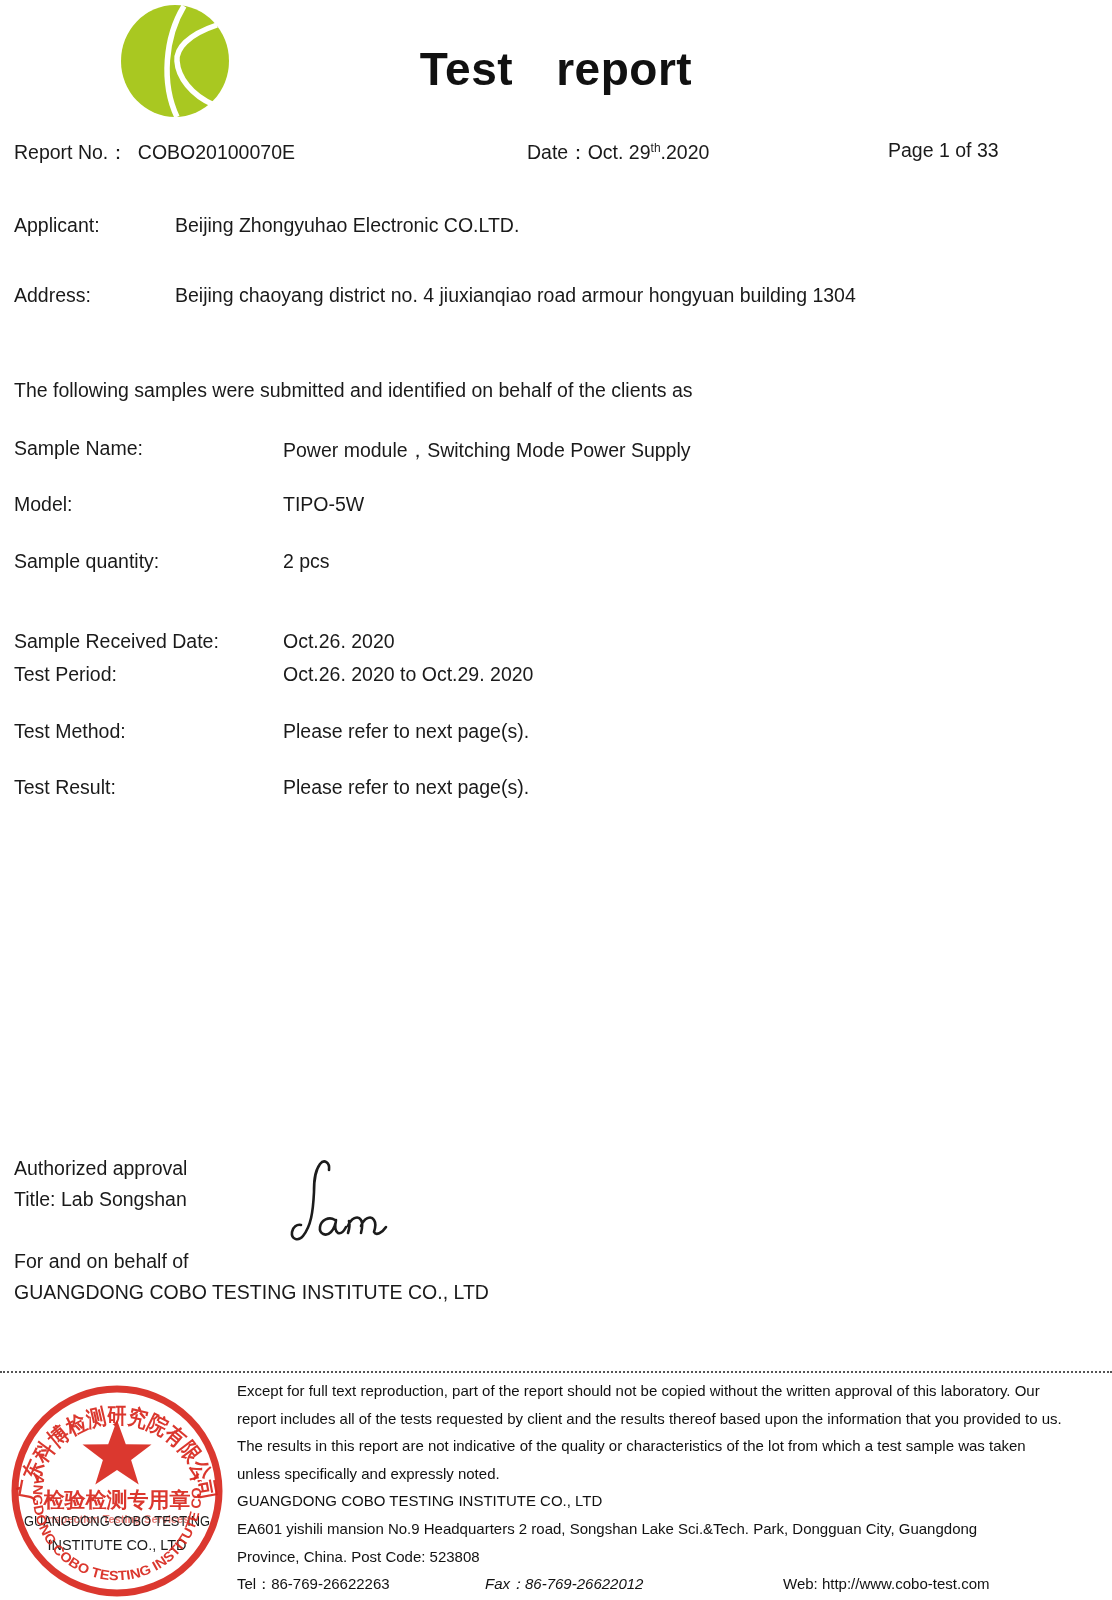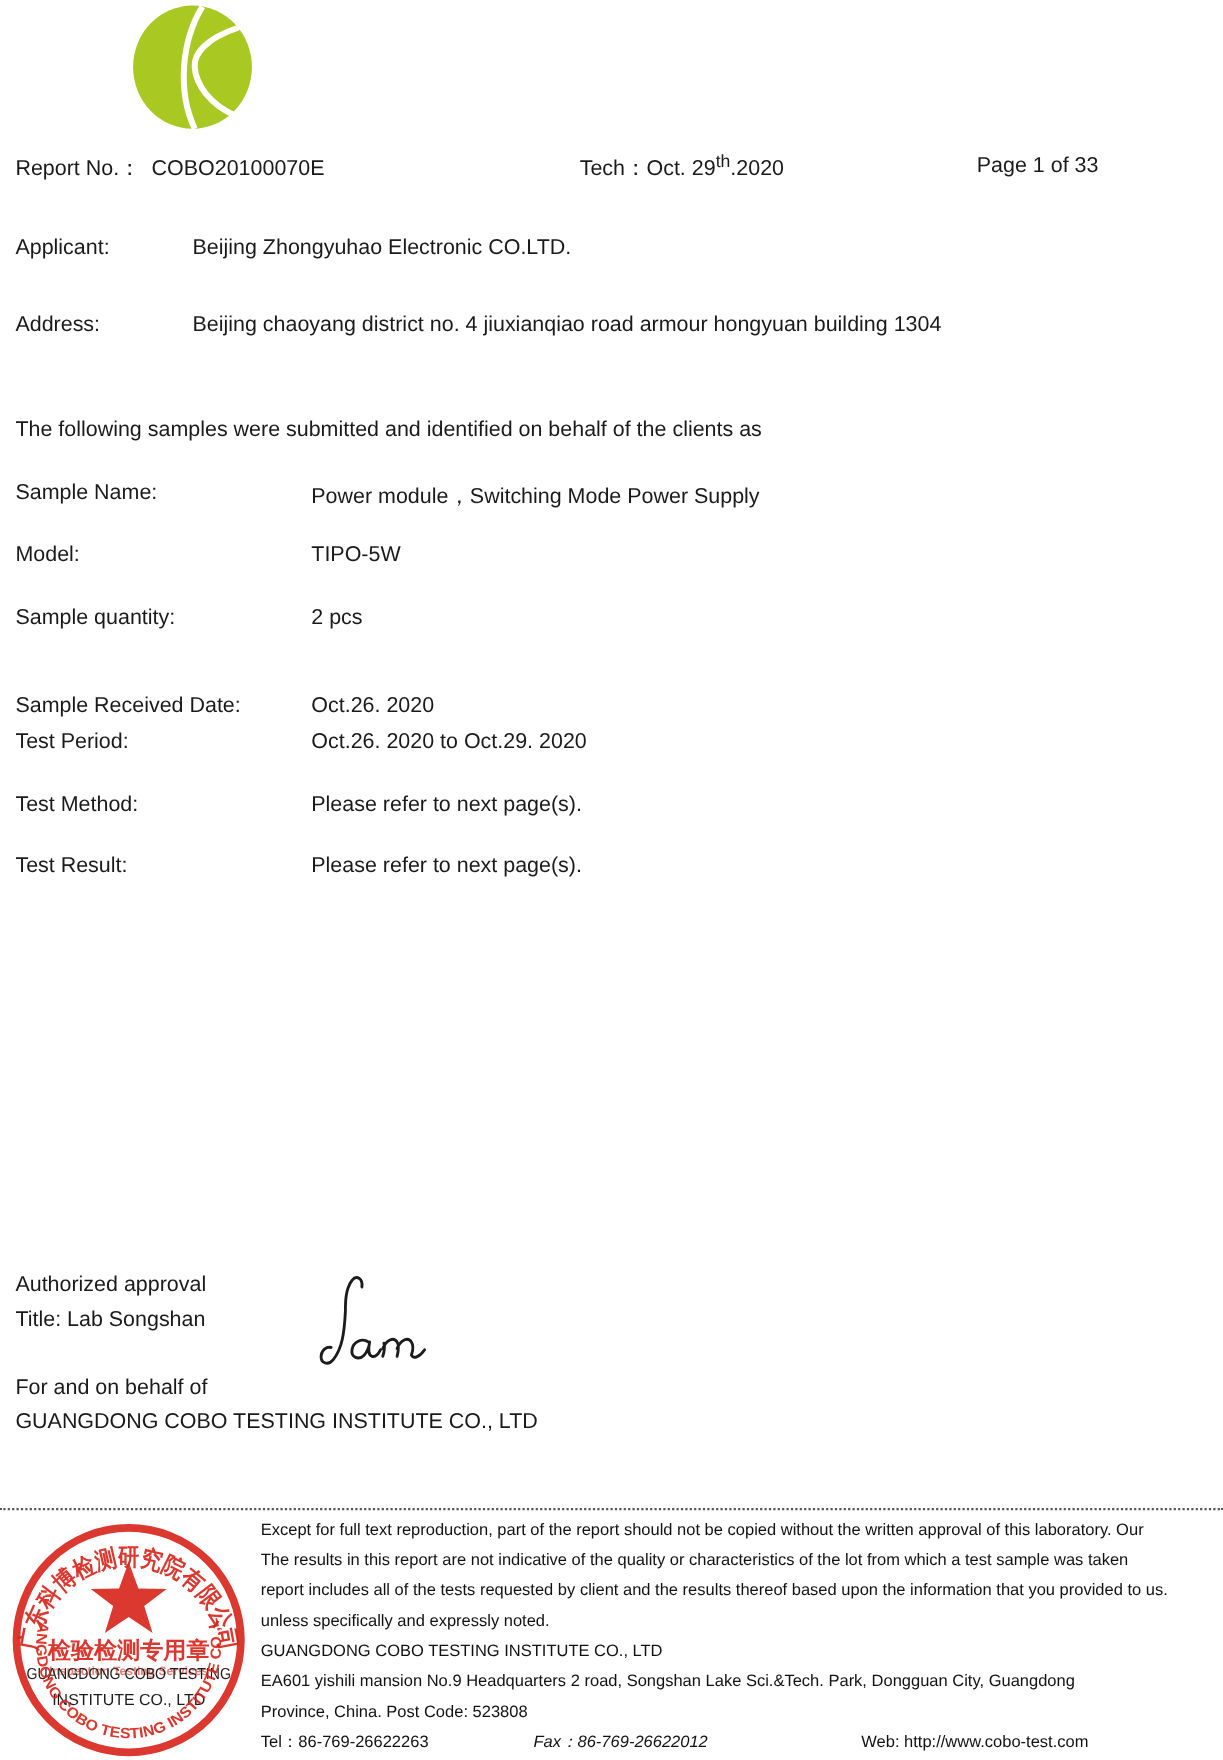--- a/index.html
+++ b/index.html
@@ -16,21 +16,21 @@
   .abs { position: absolute; }
   .title {
     left: 0; right: 0; top: 42px;
     text-align: center;
     font-size: 46px; font-weight: bold;
     word-spacing: 0.65em;
     letter-spacing: 0.5px;
     color: #111;
   }
   .hdr { top: 139px; font-size: 19.5px; white-space: nowrap; }
-  .hdr sup { font-size: 16px; }
+  .hdr sup { font-size: 12px; }
   .row { font-size: 19.5px; white-space: nowrap; }
   .row .lbl { display: inline-block; vertical-align: top; }
   .parties .lbl { width: 161px; }
   .sample .lbl { width: 269px; }
   .sig-text { font-size: 19.5px; }
   .dotline {
     left: 0; right: 0; top: 1371px;
     border-top: 2px dotted #555;
     height: 0;
   }
@@ -53,26 +53,27 @@
 <div class="page">
 
   <div class="abs" style="left:118px; top:3px;">
     <svg width="114" height="116" viewBox="0 0 114 116">
       <ellipse cx="57" cy="58" rx="54" ry="56" fill="#a9c821"></ellipse>
       <path d="M66,3 C47,34 43,80 59,114" stroke="#ffffff" stroke-width="5.5" fill="none"></path>
       <path d="M99,22 C69,32 58,46 59,58 C60,74 73,92 96,102" stroke="#ffffff" stroke-width="5.5" fill="none"></path>
     </svg>
   </div>
 
+  <div class="abs title">Test report</div>
 
   <div class="abs hdr" style="left:14px;">
     <span>Report No.：</span><span style="display:inline-block;width:10px;"></span><span>COBO20100070E</span>
   </div>
   <div class="abs hdr" style="left:527px;">
-    <span>Tech：</span><span>Oct. 29</span><sup>th</sup><span>.2020</span>
+    <span>Date：</span><span>Oct. 29</span><sup>th</sup><span>.2020</span>
   </div>
   <div class="abs hdr" style="left:888px;">Page 1 of 33</div>
 
   <div class="abs row parties" style="left:14px; top:214px;">
     <span class="lbl">Applicant:</span><span>Beijing Zhongyuhao Electronic CO.LTD.</span>
   </div>
   <div class="abs row parties" style="left:14px; top:284px;">
     <span class="lbl">Address:</span><span>Beijing chaoyang district no. 4 jiuxianqiao road armour hongyuan building 1304</span>
   </div>
 
@@ -138,22 +139,22 @@
 
       <path id="arcBottom" d="M 28 92 A 84 84 0 1 0 190 92" fill="none"></path>
       <text font-size="13.5" font-weight="bold" fill="#d8271d" opacity="0.92">
         <textPath href="#arcBottom" startOffset="50%" text-anchor="middle" textLength="352" lengthAdjust="spacingAndGlyphs">GUANGDONG COBO TESTING INSTITUTE CO.,LTD</textPath>
       </text>
     </svg>
   </div>
 
   <div class="abs footer">
     <div class="fline">Except for full text reproduction, part of the report should not be copied without the written approval of this laboratory. Our</div>
+    <div class="fline">report includes all of the tests requested by client and the results thereof based upon the information that you provided to us.</div>
     <div class="fline">The results in this report are not indicative of the quality or characteristics of the lot from which a test sample was taken</div>
-    <div class="fline">report includes all of the tests requested by client and the results thereof based upon the information that you provided to us.</div>
     <div class="fline">unless specifically and expressly noted.</div>
     <div class="fline">GUANGDONG COBO TESTING INSTITUTE CO., LTD</div>
     <div class="fline">EA601 yishili mansion No.9 Headquarters 2 road, Songshan Lake Sci.&amp;Tech. Park, Dongguan City, Guangdong</div>
     <div class="fline">Province, China. Post Code: 523808</div>
     <div class="telrow">
       <span class="tel-pos">Tel：86-769-26622263</span>
       <span class="fax-pos">Fax：86-769-26622012</span>
       <span class="web-pos">Web: http://www.cobo-test.com</span>
     </div>
   </div>

